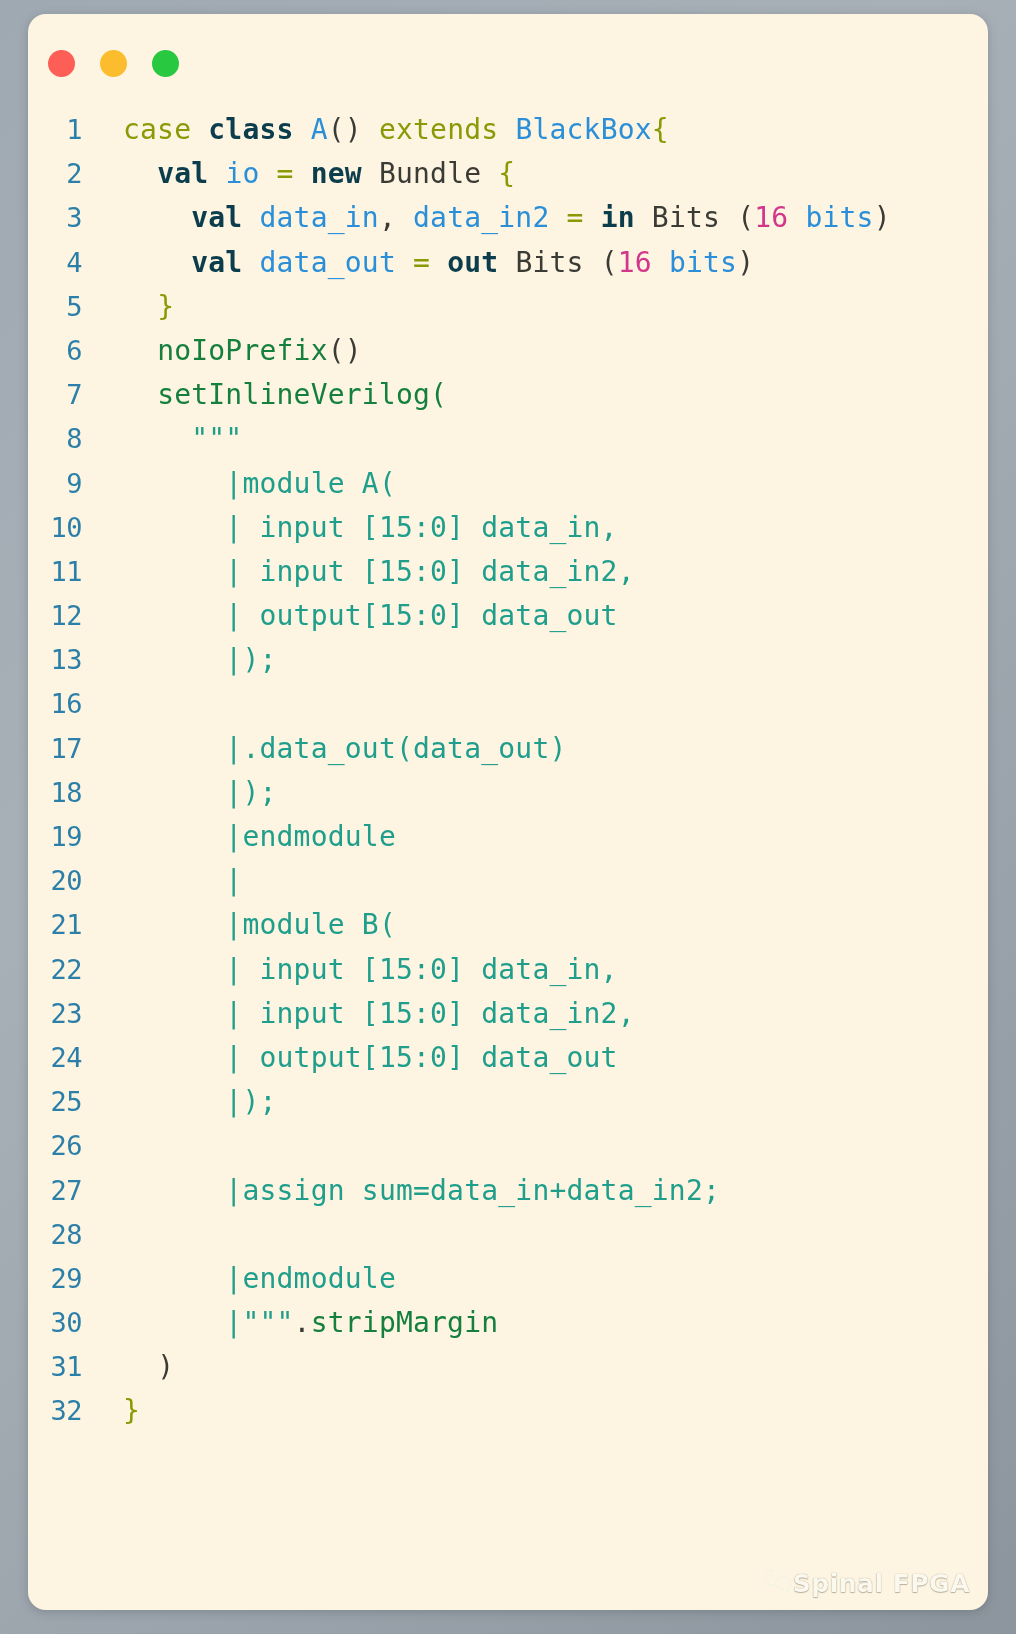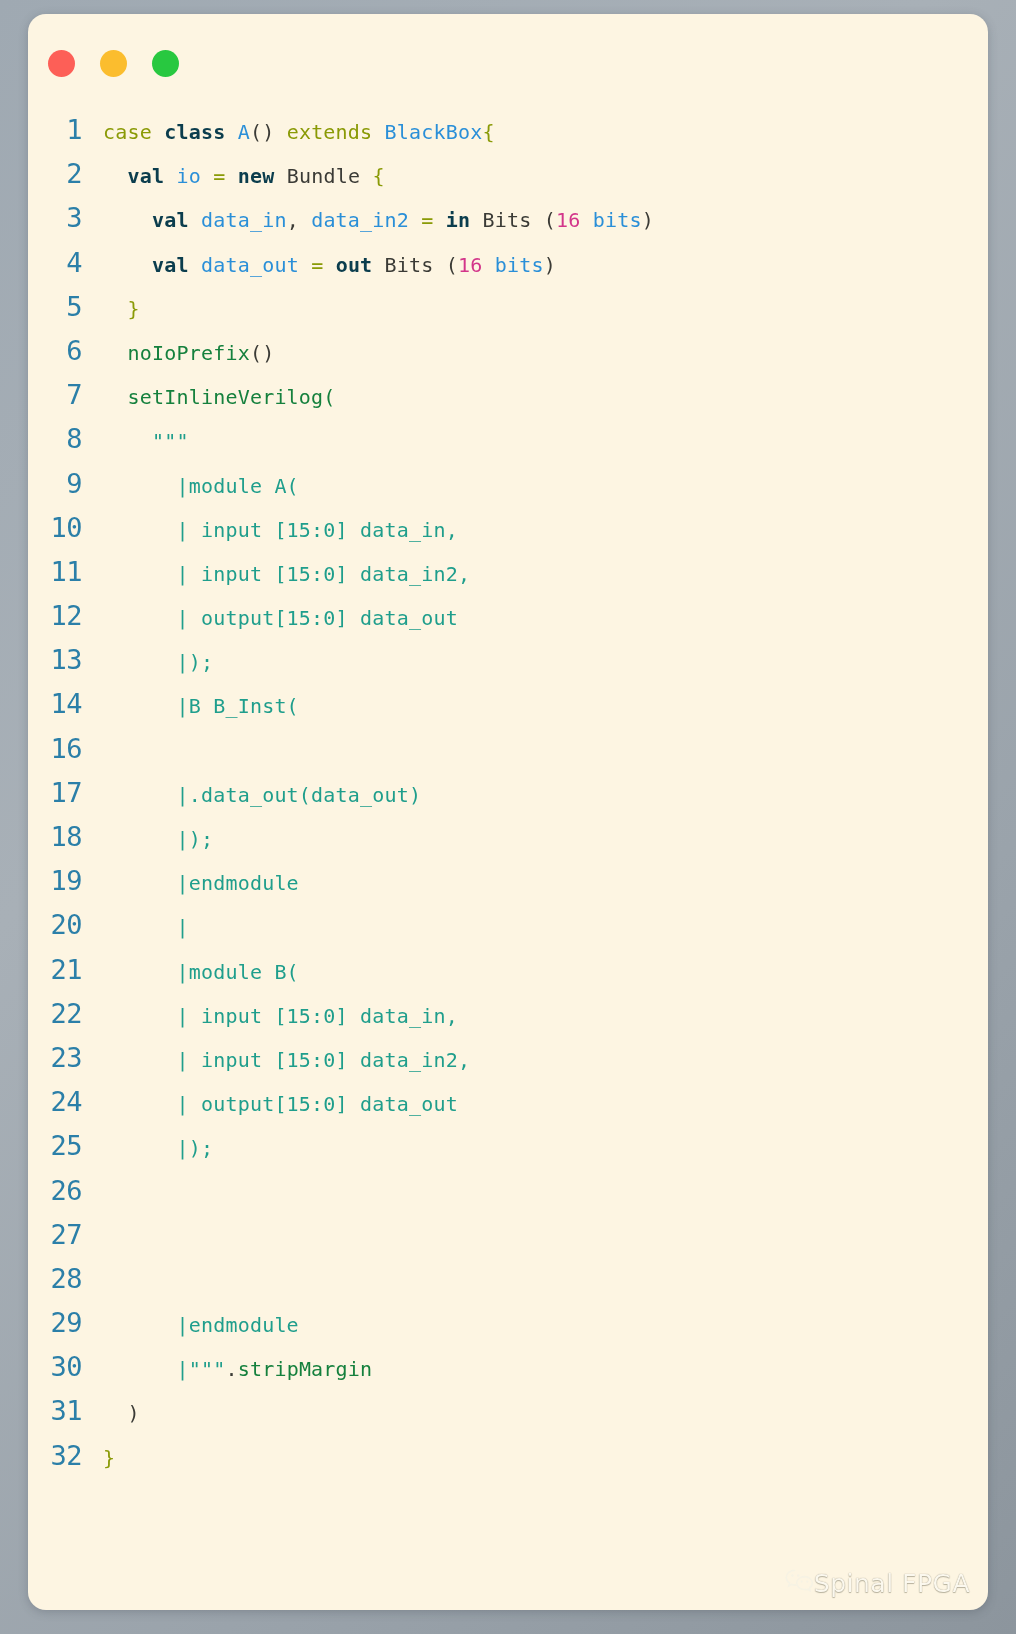--- a/index.html
+++ b/index.html
@@ -72,44 +72,46 @@
     text-align: right;
     padding-right: 21px;
     box-sizing: border-box;
     color: #2b7fa8;
     font-size: 27px;
     font-family: "DejaVu Sans Mono", "Liberation Mono", monospace;
     letter-spacing: -0.5px;
   }
 
   .code {
-    font-size: 20px;
+    font-size: 28px;
     font-family: "DejaVu Sans Mono", "Liberation Mono", monospace;
     white-space: pre;
     color: #3b3b36;
     letter-spacing: 0.2px;
+    margin-left: 20px;
   }
 
   
   .t-kw      { color: #0b3d4d; font-weight: bold; }   
   .t-kw2     { color: #8a9a06; }                      
   .t-type    { color: #2a8fd8; }                      
   .t-plain   { color: #3b3b36; }                      
   .t-num     { color: #d3358a; }                      
   .t-fn      { color: #15803d; }                      
   .t-str     { color: #1f9e8c; }                      
   .t-punct   { color: #3b3b36; }
 
   .watermark {
     position: absolute;
     right: 18px;
     bottom: 12px;
     display: flex;
     align-items: center;
     opacity: 0.92;
+    font-weight: bold;
   }
   .wm-text {
     font-family: "DejaVu Sans", "Liberation Sans", sans-serif;
     font-size: 25px;
     color: #fbf8ef;
     text-shadow: 0 0 1px rgba(120,115,95,0.85), 0 1px 1px rgba(130,125,105,0.55);
     letter-spacing: 0.5px;
   }
   .wm-icon { display: block; }
 </style>
@@ -133,33 +135,32 @@
       <div class="code-line"><span class="ln">4</span><span class="code"><span class="t-plain">    </span><span class="t-kw">val</span><span class="t-plain"> </span><span class="t-type">data_out</span><span class="t-plain"> </span><span class="t-kw2">=</span><span class="t-plain"> </span><span class="t-kw">out</span><span class="t-plain"> Bits (</span><span class="t-num">16</span><span class="t-plain"> </span><span class="t-type">bits</span><span class="t-plain">)</span></span></div>
       <div class="code-line"><span class="ln">5</span><span class="code"><span class="t-plain">  </span><span class="t-kw2">}</span></span></div>
       <div class="code-line"><span class="ln">6</span><span class="code"><span class="t-plain">  </span><span class="t-fn">noIoPrefix</span><span class="t-plain">()</span></span></div>
       <div class="code-line"><span class="ln">7</span><span class="code"><span class="t-plain">  </span><span class="t-fn">setInlineVerilog</span><span class="t-fn">(</span></span></div>
       <div class="code-line"><span class="ln">8</span><span class="code"><span class="t-plain">    </span><span class="t-str">"""</span></span></div>
       <div class="code-line"><span class="ln">9</span><span class="code"><span class="t-plain">      </span><span class="t-str">|module A(</span></span></div>
       <div class="code-line"><span class="ln">10</span><span class="code"><span class="t-plain">      </span><span class="t-str">| input [15:0] data_in,</span></span></div>
       <div class="code-line"><span class="ln">11</span><span class="code"><span class="t-plain">      </span><span class="t-str">| input [15:0] data_in2,</span></span></div>
       <div class="code-line"><span class="ln">12</span><span class="code"><span class="t-plain">      </span><span class="t-str">| output[15:0] data_out</span></span></div>
       <div class="code-line"><span class="ln">13</span><span class="code"><span class="t-plain">      </span><span class="t-str">|);</span></span></div>
-      <div class="code-line"><span class="ln">14</span><span class="code"><span class="t-plain">      </span><span class="t-str">|B B_Inst(</span></span></div>
       <div class="code-line"><span class="ln">16</span><span class="code"><span class="t-plain">      </span></span></div>
       <div class="code-line"><span class="ln">17</span><span class="code"><span class="t-plain">      </span><span class="t-str">|.data_out(data_out)</span></span></div>
       <div class="code-line"><span class="ln">18</span><span class="code"><span class="t-plain">      </span><span class="t-str">|);</span></span></div>
       <div class="code-line"><span class="ln">19</span><span class="code"><span class="t-plain">      </span><span class="t-str">|endmodule</span></span></div>
       <div class="code-line"><span class="ln">20</span><span class="code"><span class="t-plain">      </span><span class="t-str">|</span></span></div>
       <div class="code-line"><span class="ln">21</span><span class="code"><span class="t-plain">      </span><span class="t-str">|module B(</span></span></div>
       <div class="code-line"><span class="ln">22</span><span class="code"><span class="t-plain">      </span><span class="t-str">| input [15:0] data_in,</span></span></div>
       <div class="code-line"><span class="ln">23</span><span class="code"><span class="t-plain">      </span><span class="t-str">| input [15:0] data_in2,</span></span></div>
       <div class="code-line"><span class="ln">24</span><span class="code"><span class="t-plain">      </span><span class="t-str">| output[15:0] data_out</span></span></div>
       <div class="code-line"><span class="ln">25</span><span class="code"><span class="t-plain">      </span><span class="t-str">|);</span></span></div>
       <div class="code-line"><span class="ln">26</span></div>
-      <div class="code-line"><span class="ln">27</span><span class="code"><span class="t-plain">      </span></span></div>
+      <div class="code-line"><span class="ln">27</span><span class="code"><span class="t-plain">      </span><span class="t-str">|assign sum=data_in+data_in2;</span></span></div>
       <div class="code-line"><span class="ln">28</span><span class="code"><span class="t-plain">      </span></span></div>
       <div class="code-line"><span class="ln">29</span><span class="code"><span class="t-plain">      </span><span class="t-str">|endmodule</span></span></div>
       <div class="code-line"><span class="ln">30</span><span class="code"><span class="t-plain">      </span><span class="t-str">|"""</span><span class="t-punct">.</span><span class="t-fn">stripMargin</span></span></div>
       <div class="code-line"><span class="ln">31</span><span class="code"><span class="t-plain">  </span><span class="t-plain">)</span></span></div>
       <div class="code-line"><span class="ln">32</span><span class="code"><span class="t-plain"></span><span class="t-kw2">}</span></span></div>
     </div>
 
   <div class="watermark">
     <span class="wm-icon">
       <svg width="30" height="26" viewBox="0 0 30 26" aria-hidden="true">

